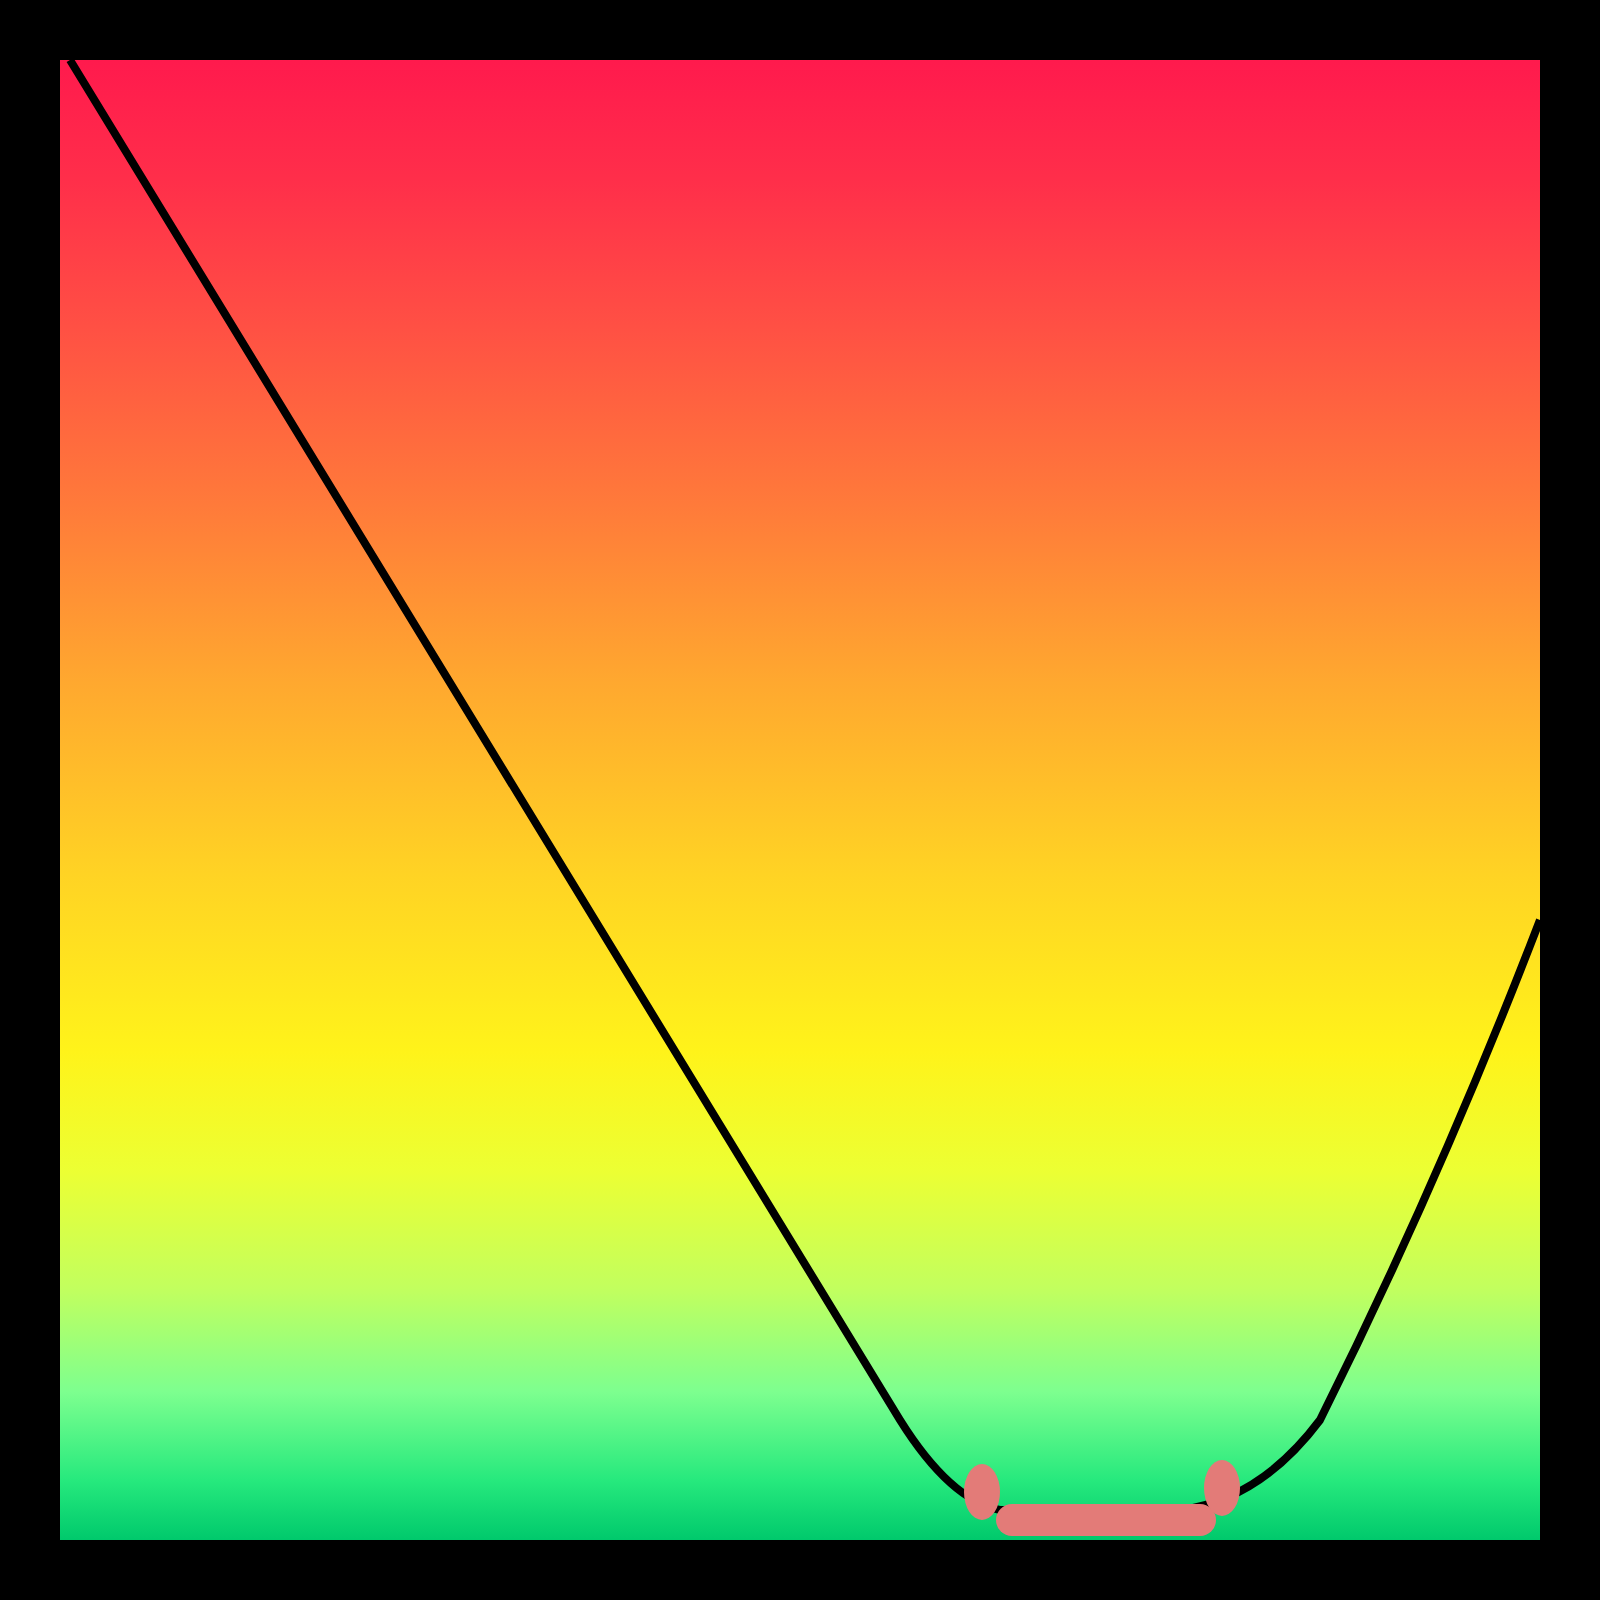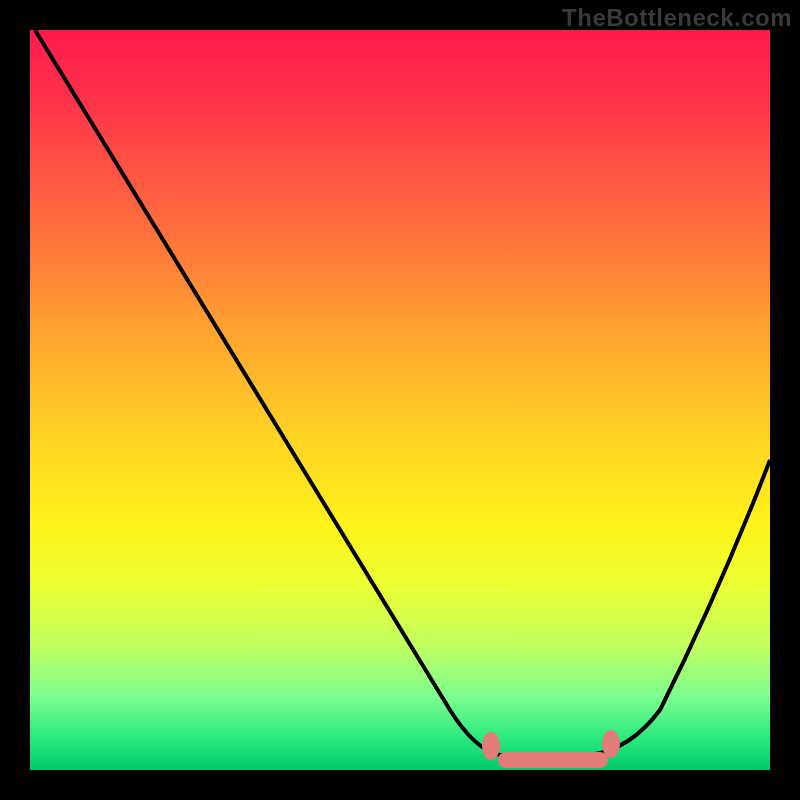--- a/index.html
+++ b/index.html
@@ -75,21 +75,20 @@
     width: 18px;
     height: 28px;
     z-index: 5;
   }
 </style>
 </head>
 <body>
 
 <div class="frame">
 
-  <div class="watermark">TheBottleneck.com</div>
 
   <div class="plot-area">
     <div class="gradient"></div>
 
     <svg class="curve" viewBox="0 0 740 740" preserveAspectRatio="none">
       <path d="M 5 0
                L 420 680
                Q 445 720 470 725
                L 560 725
                Q 600 720 630 680

